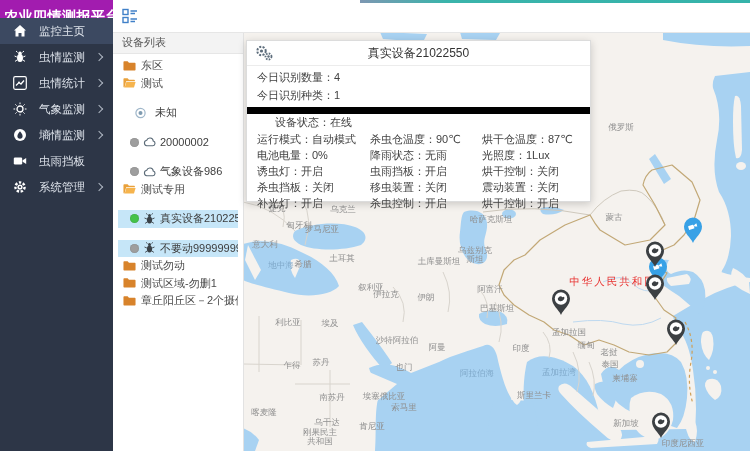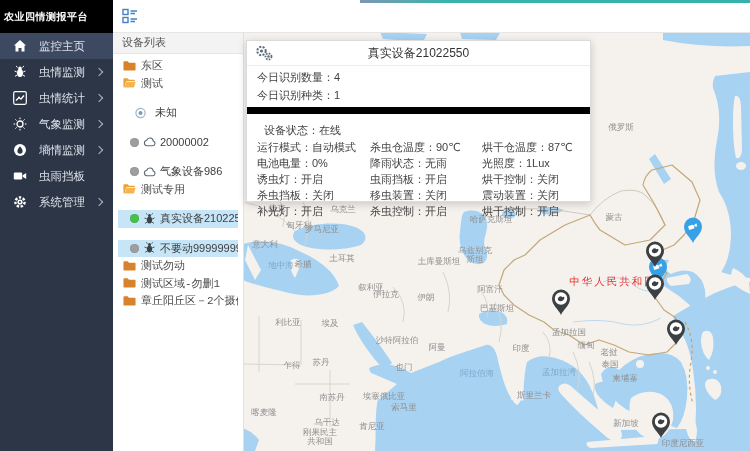--- a/index.html
+++ b/index.html
@@ -1,37 +1,37 @@
 <!DOCTYPE html>
 <html><head>
 <meta charset="utf-8">
 <style>
   html,body{margin:0;padding:0;}
   body{width:750px;height:451px;overflow:hidden;font-family:"Liberation Sans","DejaVu Sans",sans-serif;background:#fff;position:relative;}
   .app{position:absolute;inset:0;}
   
   .sidebar{position:absolute;left:0;top:0;width:113px;height:451px;background:#2d3647;z-index:10;}
-  .app-title{height:33px;line-height:33px;background:#000000;color:#fff;font-size:10px;font-weight:bold;padding-left:4px;white-space:nowrap;letter-spacing:.5px;}
+  .app-title{height:18px;line-height:33px;background:#a21caf;color:#fff;font-size:14px;font-weight:bold;padding-left:4px;white-space:nowrap;letter-spacing:.5px;}
   .side-item{height:26px;display:flex;align-items:center;padding-left:13px;color:#dde2ea;font-size:11.5px;cursor:pointer;position:relative;}
   .side-item.active{background:#3c4961;}
   .s-icon{width:14px;height:14px;display:inline-block;flex:0 0 14px;}
   .s-icon svg{width:14px;height:14px;display:block;}
   .s-label{margin-left:12px;text-align:right;}
   .chev{position:absolute;right:11px;top:50%;width:5px;height:5px;border-right:1.4px solid #aeb6c2;border-top:1.4px solid #aeb6c2;transform:translateY(-50%) rotate(45deg);}
   
   .topbar{position:absolute;left:113px;top:0;right:0;height:32px;background:#fff;border-bottom:1px solid #e6e6e6;z-index:6;}
   .toggle{position:absolute;left:9px;top:8px;width:16px;height:16px;cursor:pointer;}
   .toggle svg{width:16px;height:16px;display:block;}
   .teal-line{position:absolute;left:360px;right:0;top:0;height:3px;background:linear-gradient(90deg,#7d97b2,#3ab4ab 22%,#35b3aa);z-index:40;}
   
   .device-panel{position:absolute;left:113px;top:32px;width:130px;bottom:0;background:#fff;border-right:1px solid #e2e2e2;z-index:5;}
   .panel-header{height:21px;line-height:21px;background:#f3f3f3;border-bottom:1px solid #e6e6e6;color:#555;font-size:11px;padding-left:9px;}
   .tree{padding-top:3px;}
   .tree-row{height:17.5px;display:flex;align-items:center;font-size:11px;color:#3d3d3d;cursor:pointer;margin:0 5px;white-space:nowrap;overflow:hidden;}
-  .tree-row.folder{padding-left:5px;font-family:Liberation Mono, monospace;}
+  .tree-row.folder{padding-left:5px;}
   .tree-row.device{padding-left:12px;margin-top:12px;}
   .tree-row.device.unknown{padding-left:16px;}
   .tree-row.selected{background:#c6e6f8;}
   .t-icon{width:13px;height:12px;display:inline-block;flex:0 0 13px;}
   .t-icon svg{width:13px;height:12px;display:block;}
   .tree-row.unknown .t-icon{width:11px;flex-basis:11px;}
   .dot{width:9px;height:9px;border-radius:50%;flex:0 0 9px;margin-right:4px;box-shadow:inset 0 0 1px rgba(0,0,0,.35);}
   .dot.on{background:#45c24a;}
   .dot.off{background:#9e9e9e;}
   .t-label{margin-left:4px;}
@@ -55,21 +55,21 @@
   .marker.dark-insect .pin{fill:#3c4043;}
   .marker.blue-camera .pin{fill:#38a1e6;}
   
   .popup{position:absolute;left:246px;top:40px;width:343px;height:160px;background:#fff;border:1px solid #dcdcdc;box-shadow:0 2px 8px rgba(0,0,0,.18);z-index:20;font-size:11px;color:#424242;}
   .popup-header{height:24px;border-bottom:1px solid #ececec;position:relative;}
   .popup-title{line-height:24px;text-align:center;color:#333;font-size:12px;}
   .cogs{position:absolute;left:8px;top:4px;width:18px;height:16px;cursor:pointer;}
   .cogs svg{width:18px;height:16px;display:block;}
   .sum-block{border-bottom:7px solid #000000;padding:2px 0 3px;}
   .sum-row{height:18px;line-height:18px;padding-left:10px;}
-  .status-row{height:17px;line-height:17px;padding-left:17px;margin-top:8px;}
+  .status-row{height:17px;line-height:17px;padding-left:28px;margin-top:0;}
   .param-grid{display:grid;grid-template-columns:113px 112px auto;}
   .cell{height:16px;line-height:16px;padding-left:10px;white-space:nowrap;}
 </style>
 </head>
 <body>
 
 <div class="app">
 
   <div class="teal-line"></div>
 

